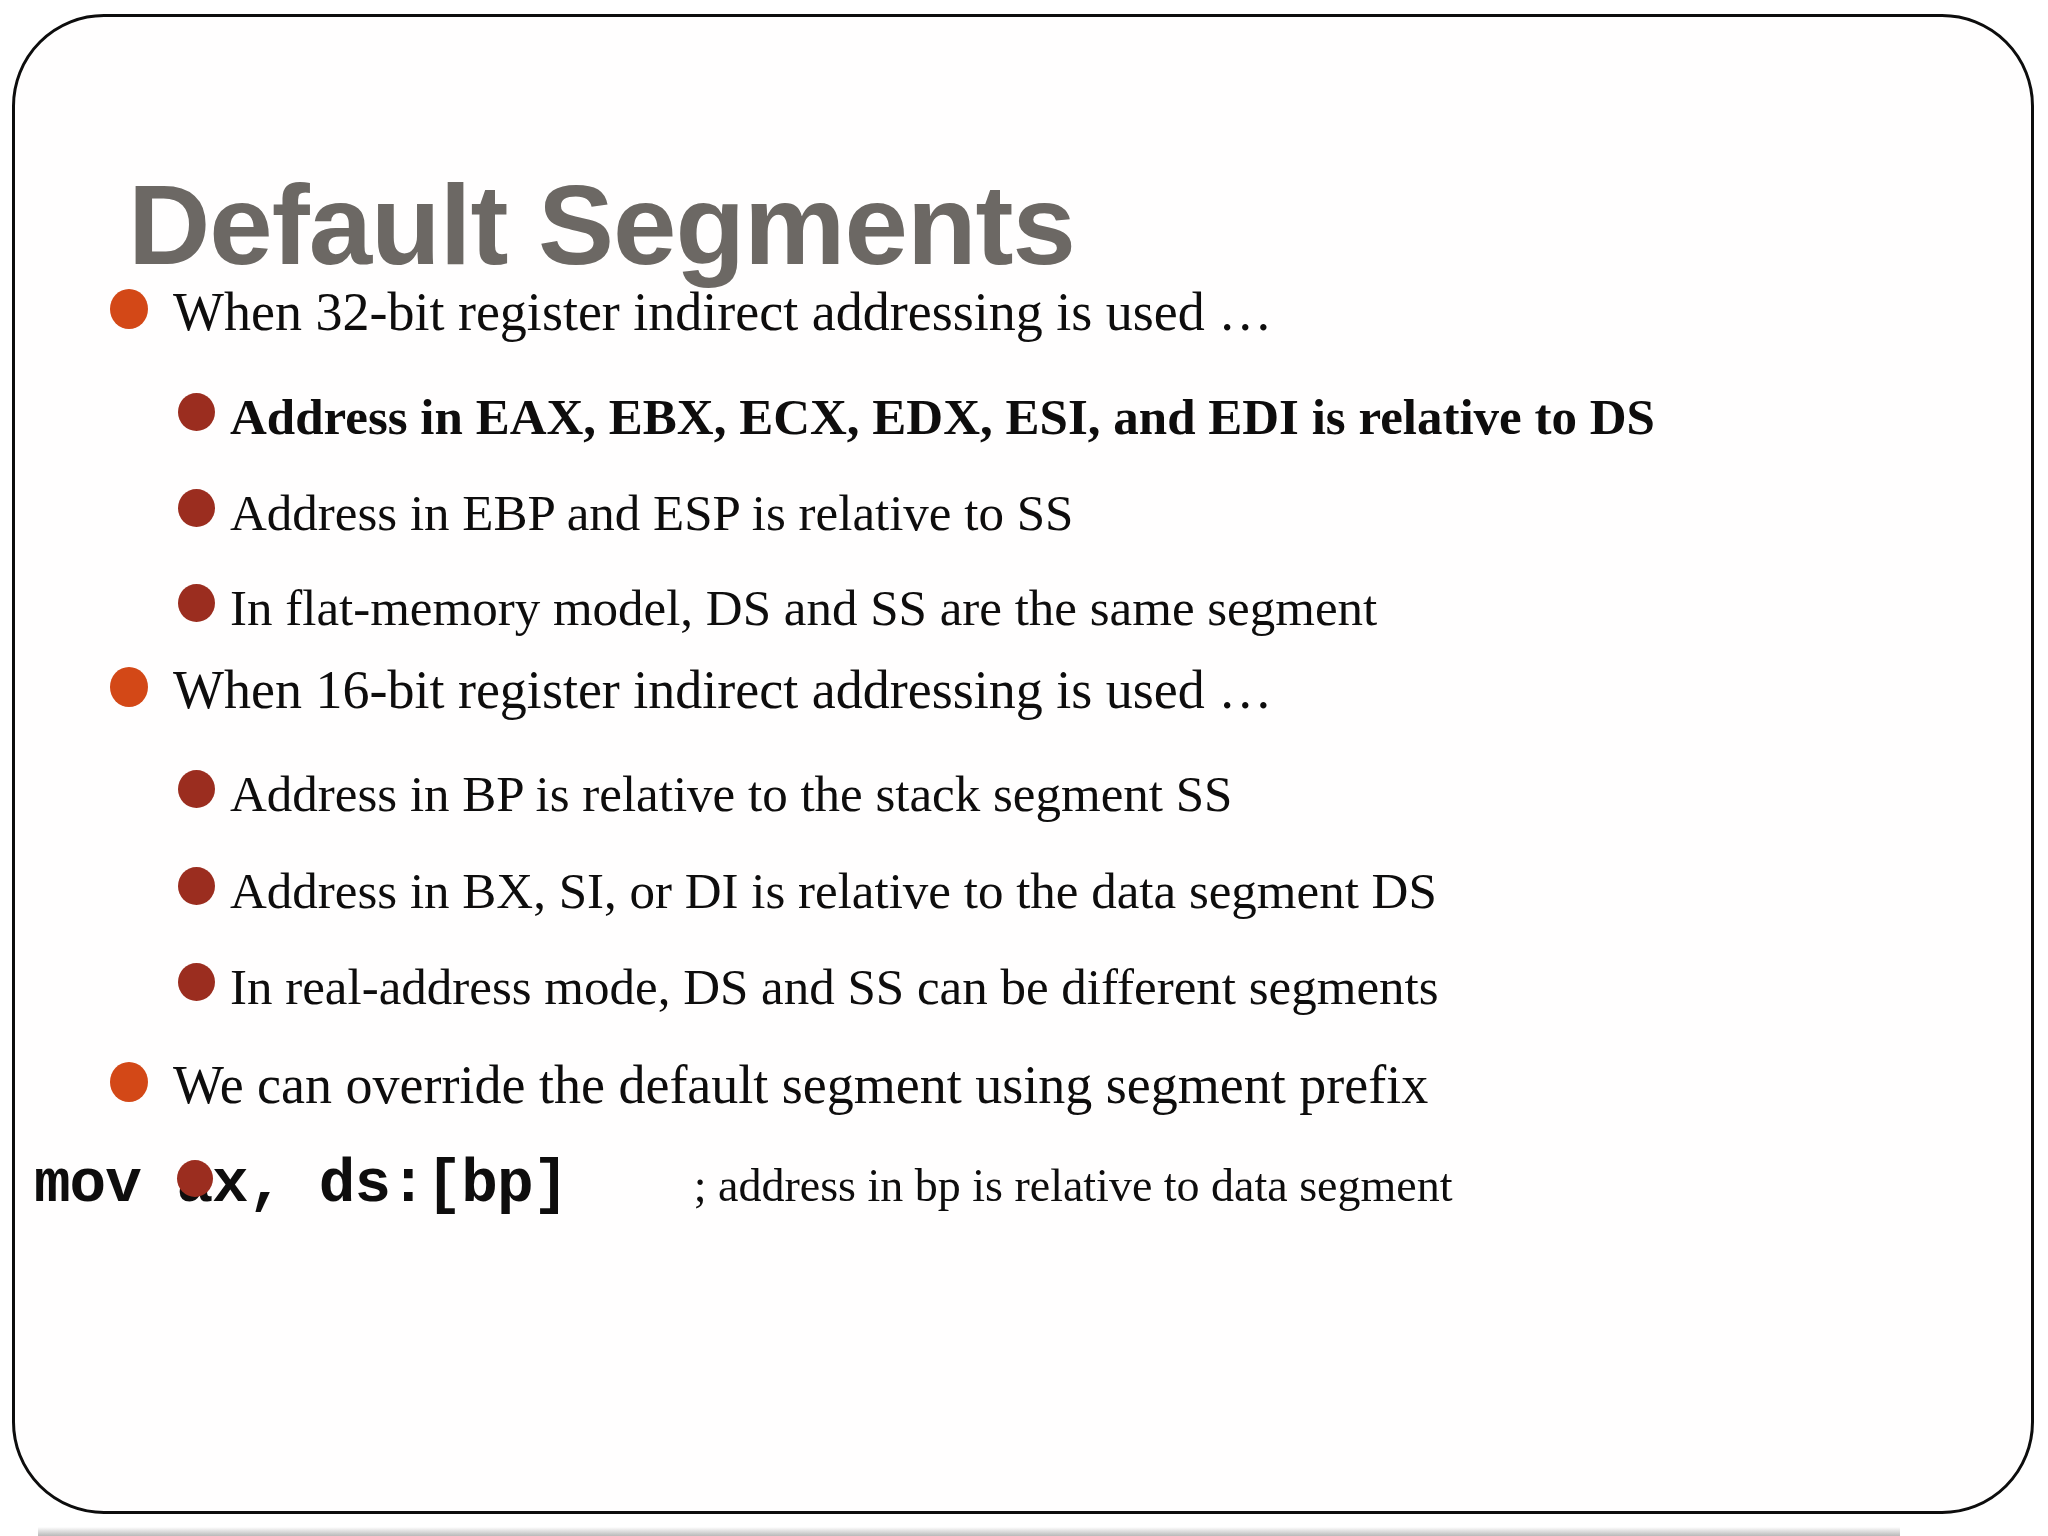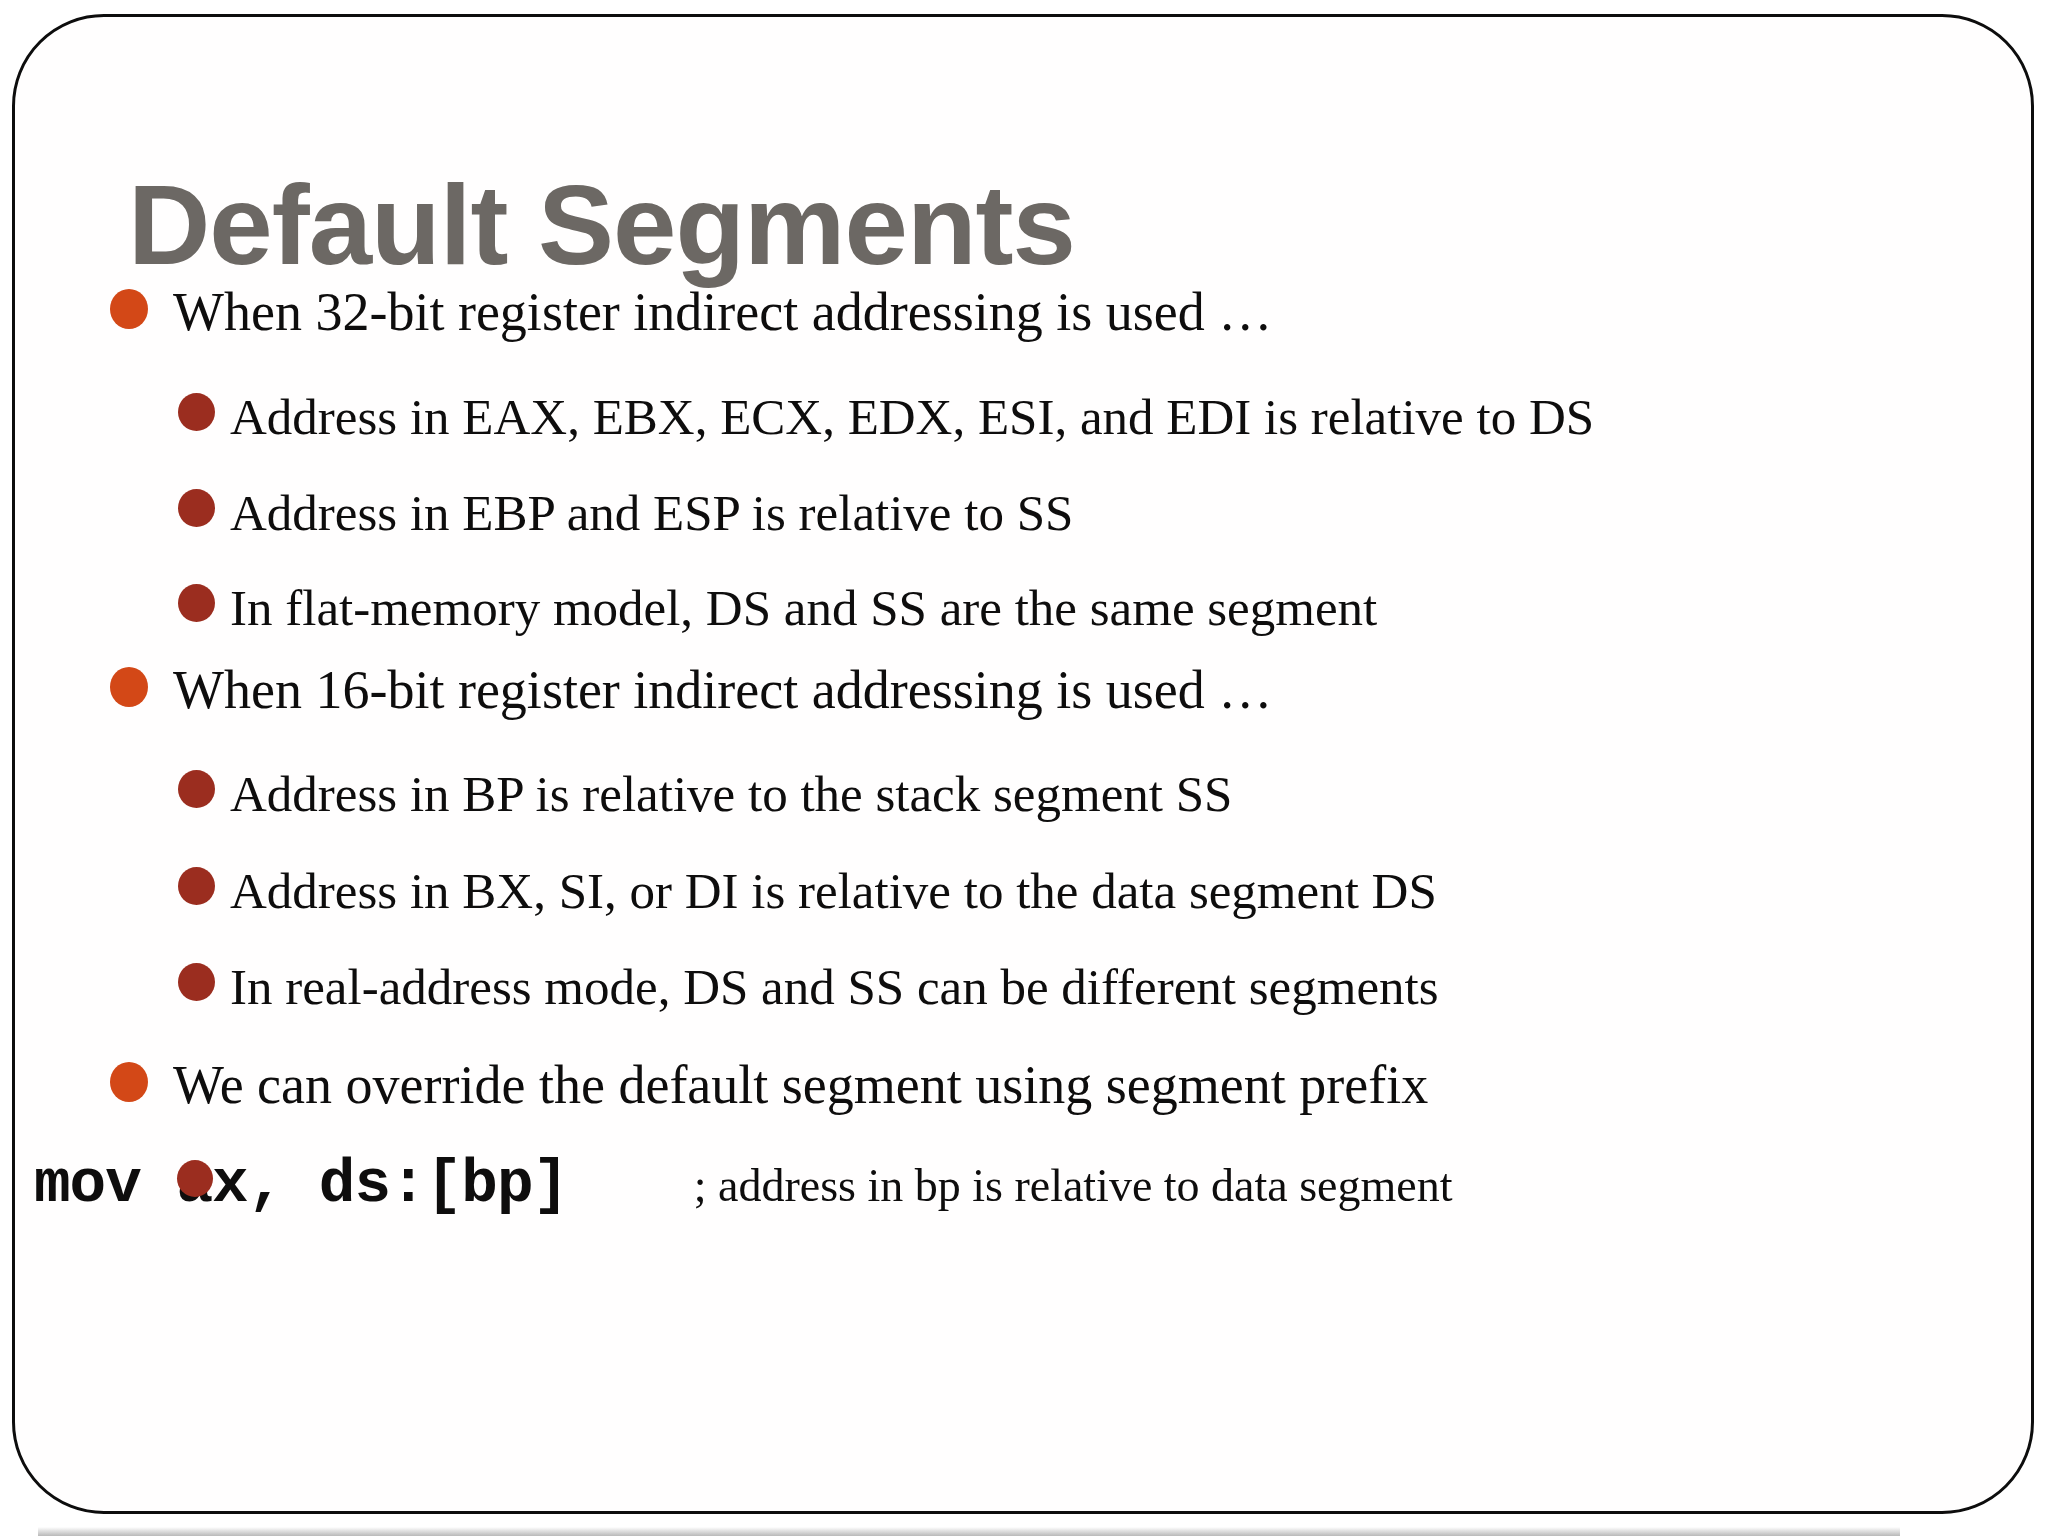--- a/index.html
+++ b/index.html
@@ -66,21 +66,21 @@
   .row.l3 { font-size: 46px; padding-left: 292px; }
   .row.code-row {
     font-size: 61px;
     padding-left: 227px;
     font-family: "Liberation Mono", "DejaVu Sans Mono", monospace;
     font-weight: bold;
     letter-spacing: -1px;
   }
   
   .content .row:nth-child(1)  { margin-top: 16px; }
-  .content .row:nth-child(2)  { margin-top: 53px; }
+  .content .row:nth-child(2)  { margin-top: 53px; font-weight: bold; }
   .content .row:nth-child(3)  { margin-top: 45px; }
   .content .row:nth-child(4)  { margin-top: 44px; }
   .content .row:nth-child(5)  { margin-top: 29px; }
   .content .row:nth-child(6)  { margin-top: 52px; }
   .content .row:nth-child(7)  { margin-top: 46px; }
   .content .row:nth-child(8)  { margin-top: 45px; }
   .content .row:nth-child(9)  { margin-top: 45px; }
   .content .row:nth-child(10) { margin-top: 42px; padding-left: 34px; }
   .content .row:nth-child(11) { margin-top: 42px; }
   .content .row:nth-child(12) { margin-top: 36px; }

